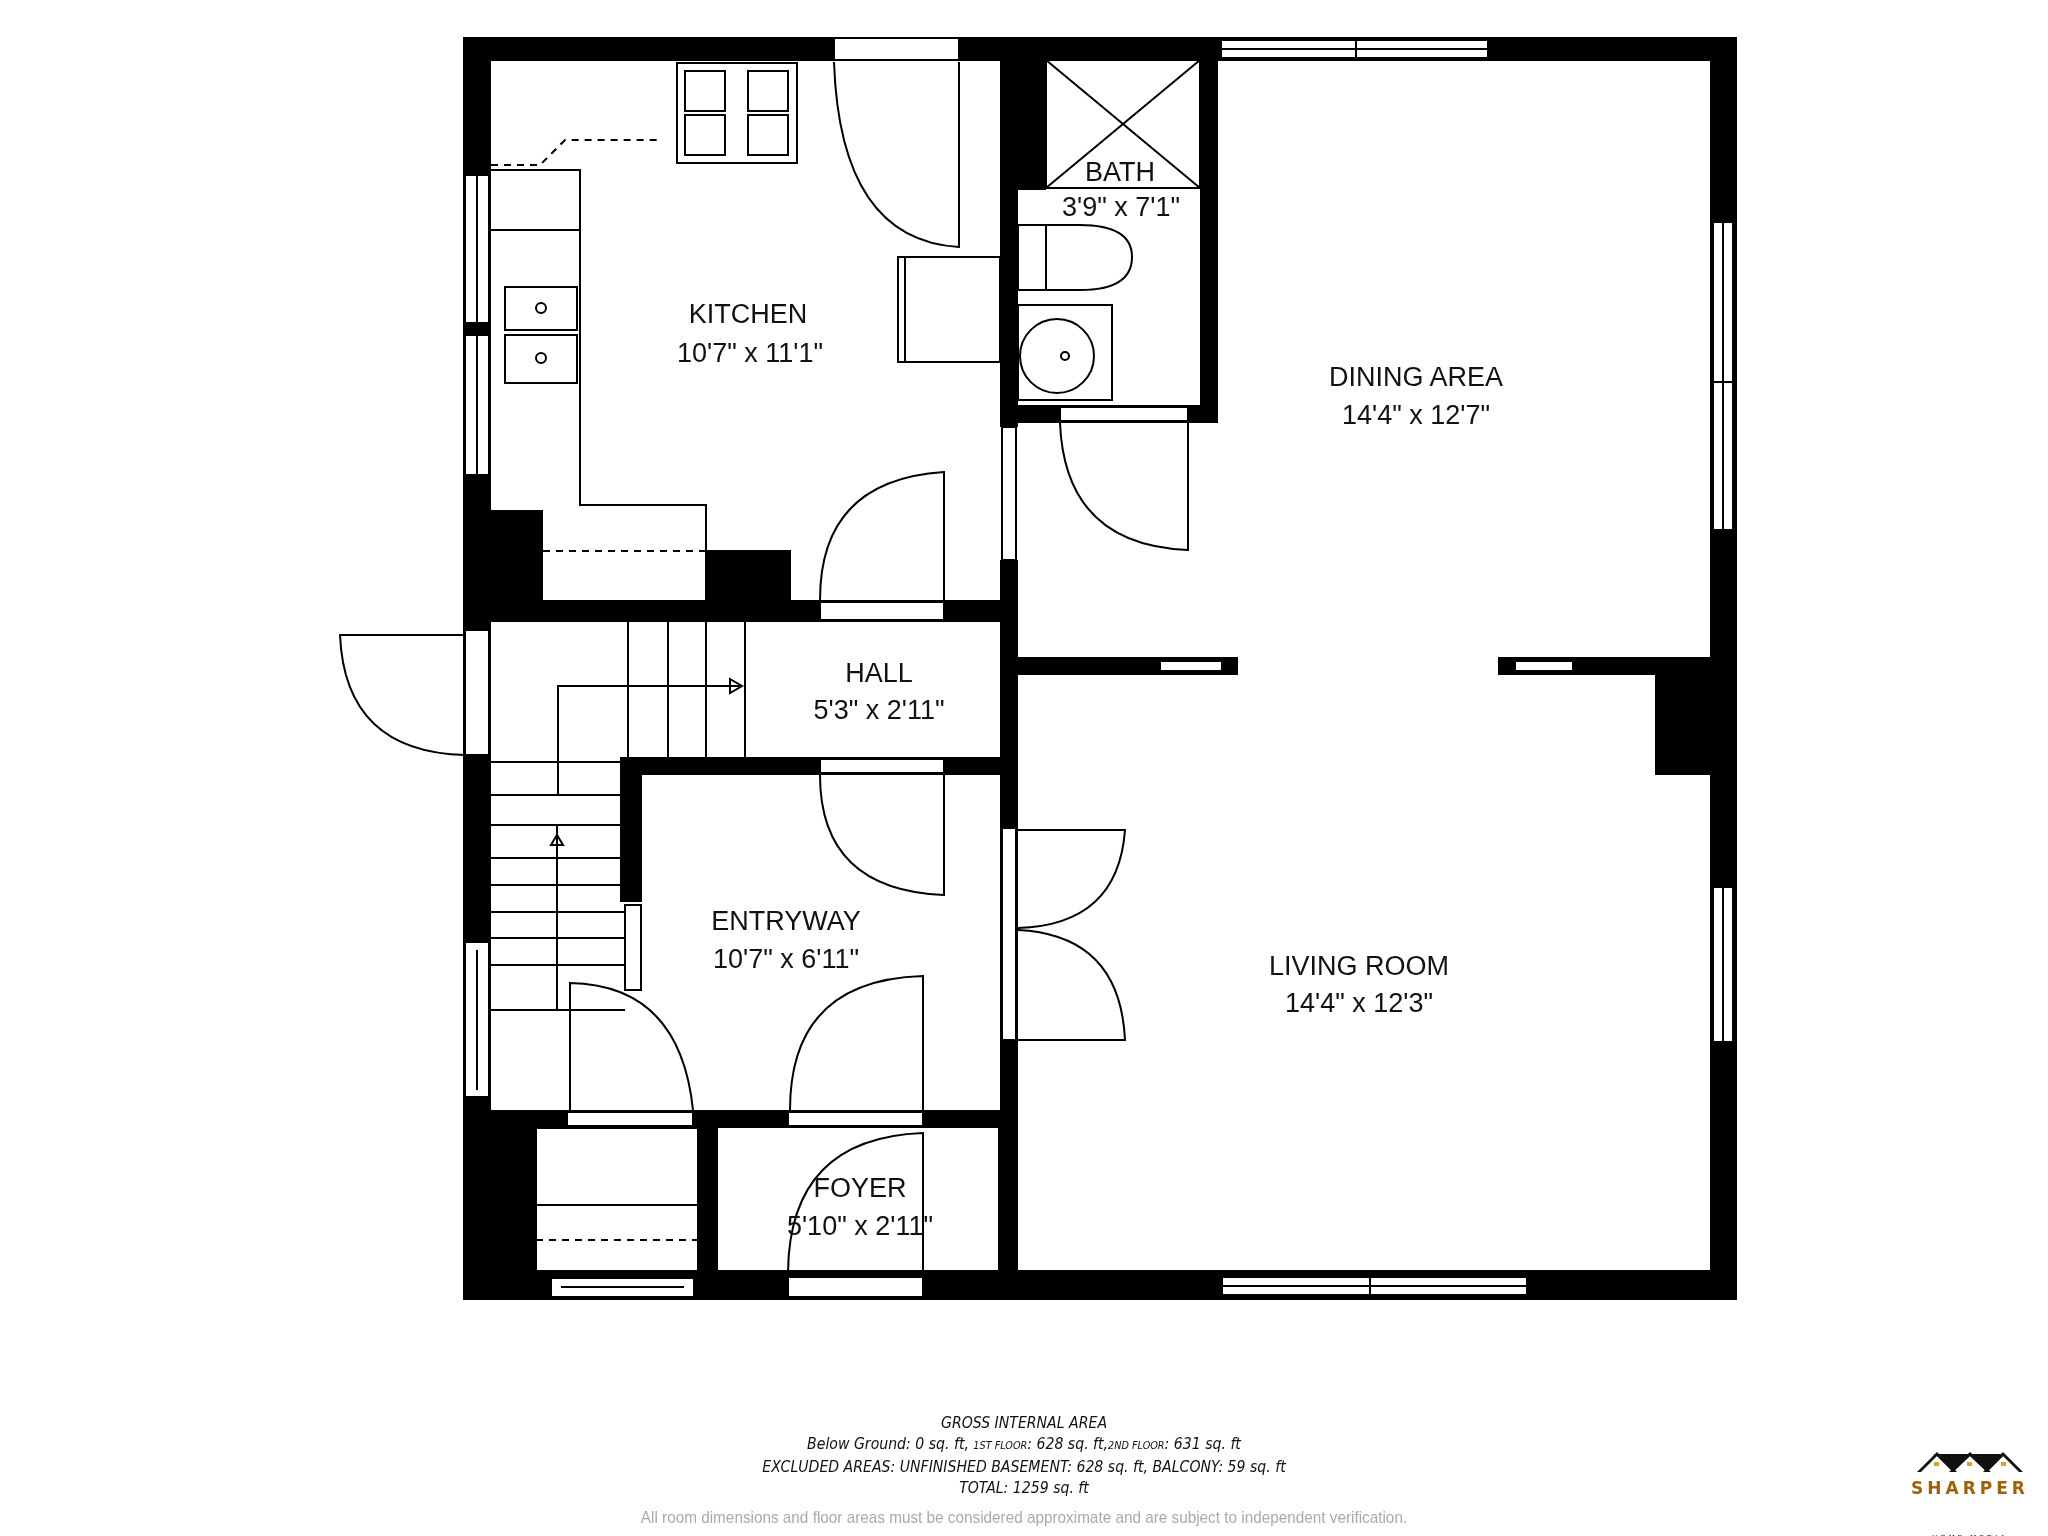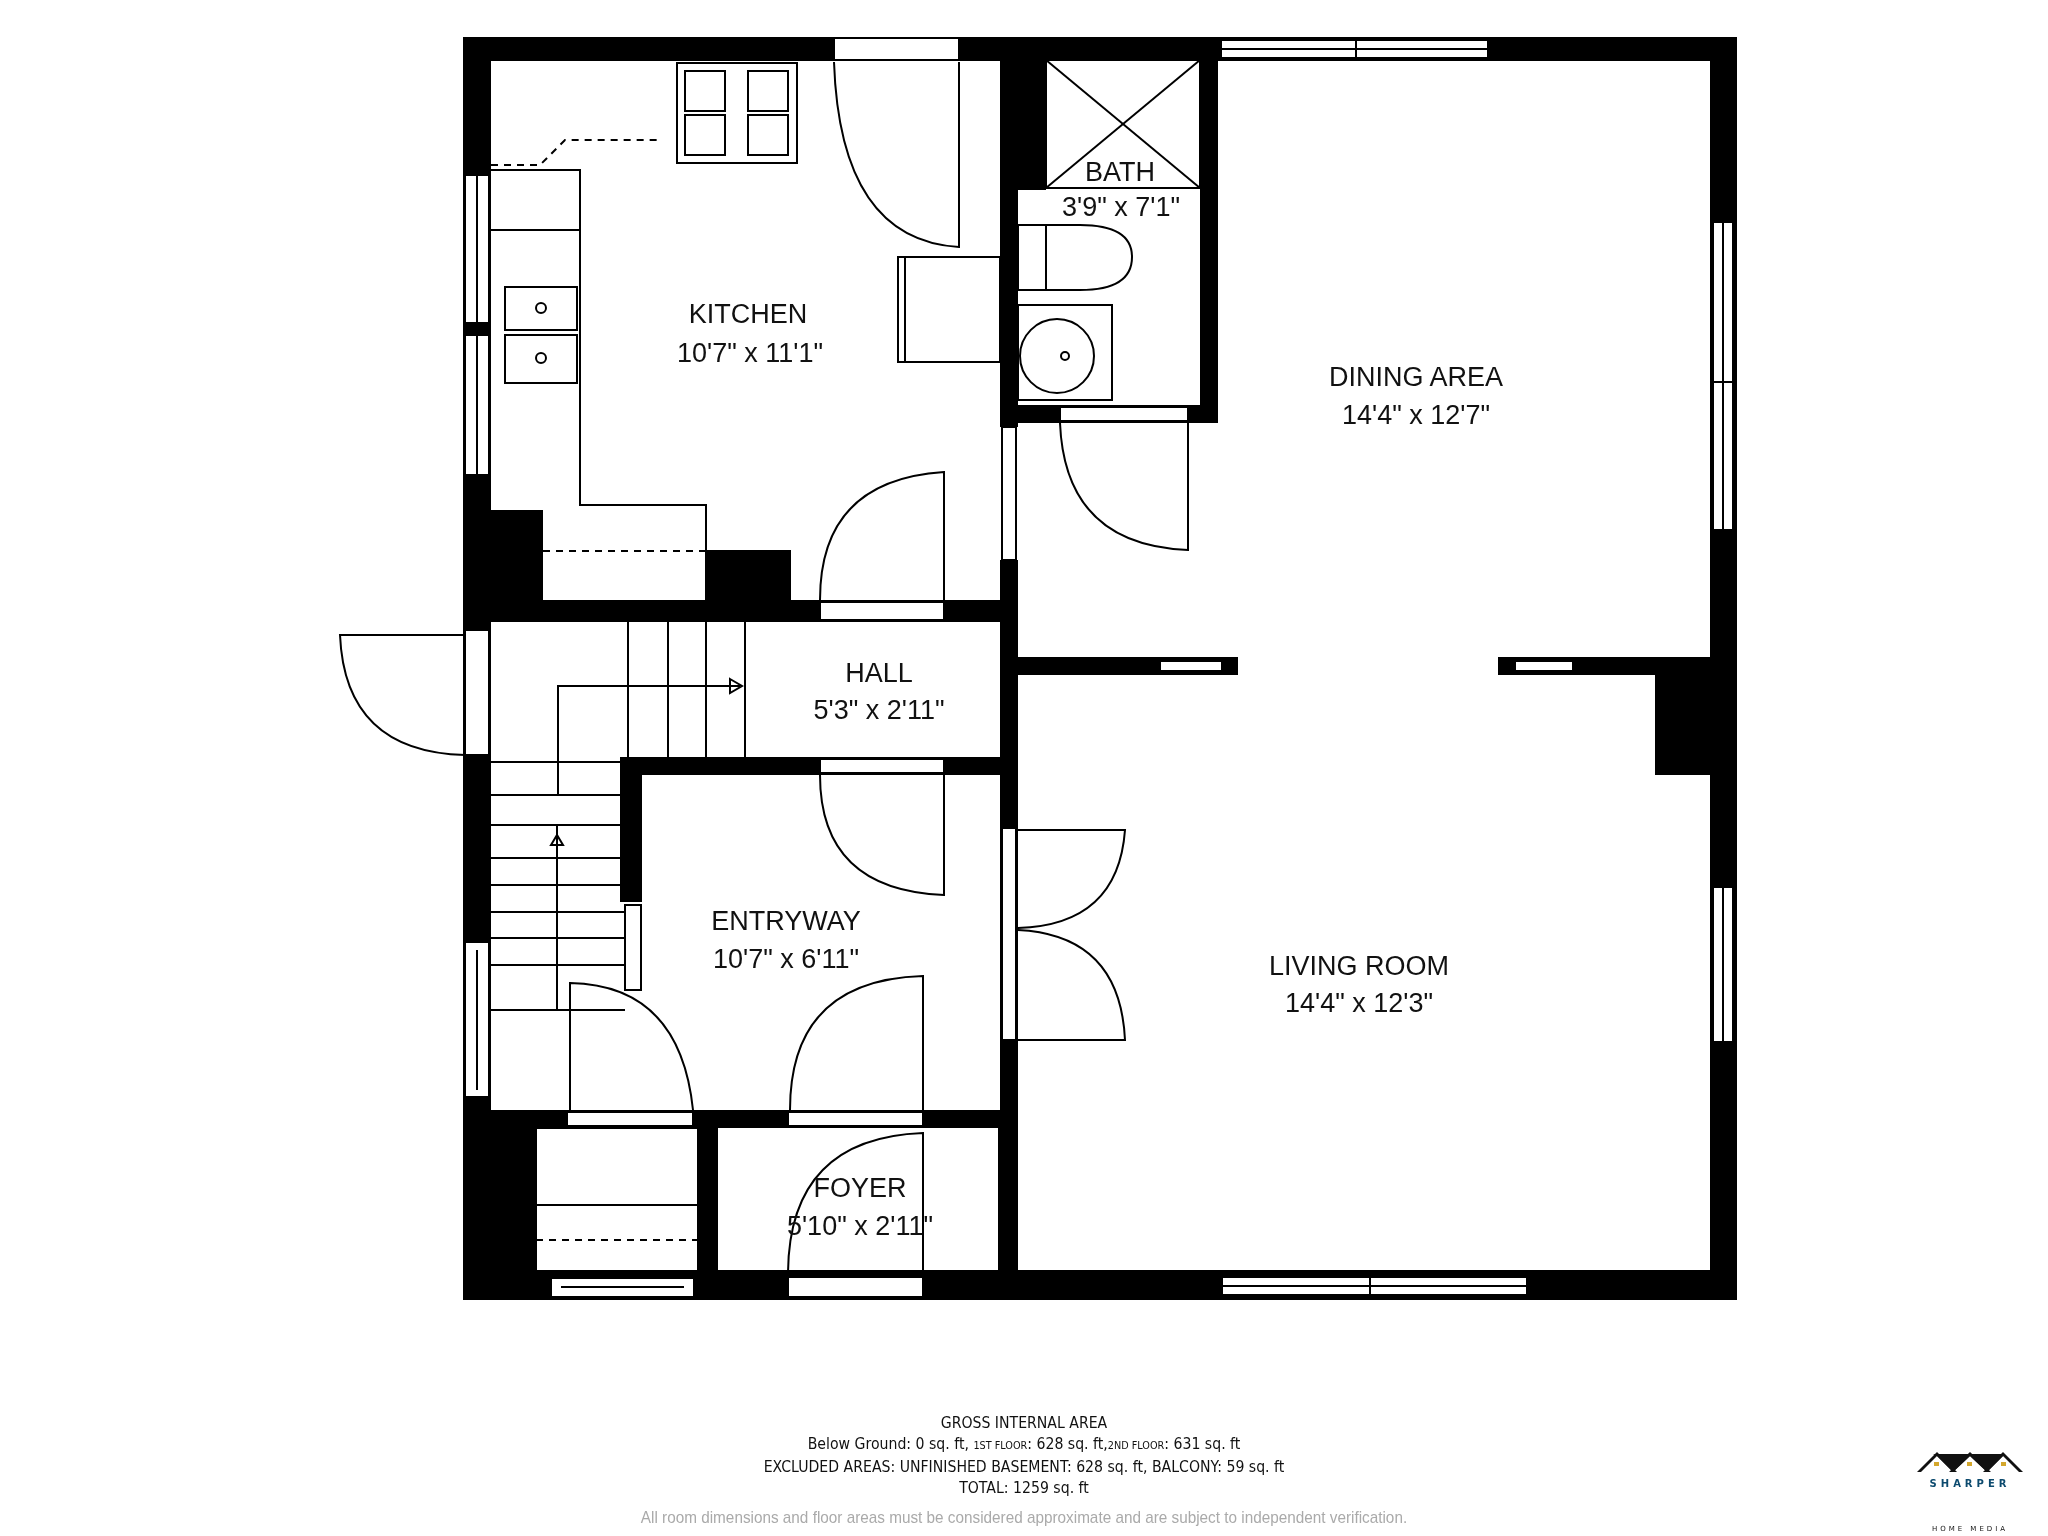--- a/index.html
+++ b/index.html
@@ -4,21 +4,21 @@
 <style>
   html, body { margin:0; padding:0; background:#ffffff; }
   body { width:2048px; height:1536px; position:relative; overflow:hidden; font-family:"Liberation Sans", sans-serif; }
   #plan { position:absolute; left:0; top:0; width:2048px; height:1536px; }
   .room-label { font-family:"Liberation Sans", sans-serif; font-size:27px; fill:#111; text-anchor:middle; }
   .footer { position:absolute; left:0; width:2048px; text-align:center; font-family:"DejaVu Sans", sans-serif; color:#111; }
   .footer .line { font-size:16px; line-height:21px; transform:scaleX(0.88); }
   .footer .small { font-size:11px; }
   .disclaimer { position:absolute; left:0; top:1508px; width:2110px; text-align:center; color:#aaaaaa; font-size:17px; font-family:"Liberation Sans", sans-serif; transform:scaleX(0.9); transform-origin:center; }
   .logo { position:absolute; left:1910px; top:1446px; width:120px; height:60px; text-align:center; }
-  .logo .brand { font-family:"DejaVu Sans", sans-serif; font-size:10px; letter-spacing:4px; color:#0c4a6e; font-weight:bold; margin-top:0px; }
+  .logo .brand { font-family:"DejaVu Sans", sans-serif; font-size:17px; letter-spacing:4px; color:#a16207; font-weight:bold; margin-top:0px; }
   .logo .sub { font-family:"DejaVu Sans", sans-serif; font-size:7px; letter-spacing:3px; color:#111;margin-top:36px; }
 </style>
 </head>
 <body>
 
 <svg id="plan" viewBox="0 0 2048 1536" xmlns="http://www.w3.org/2000/svg">
 
   <g fill="#000">
 
     <rect x="463" y="37" width="1274" height="24"></rect>
@@ -189,21 +189,21 @@
     <text class="room-label" x="879" y="719">5'3" x 2'11"</text>
     <text class="room-label" x="786" y="930">ENTRYWAY</text>
     <text class="room-label" x="786" y="968">10'7" x 6'11"</text>
     <text class="room-label" x="1359" y="975">LIVING ROOM</text>
     <text class="room-label" x="1359" y="1012">14'4" x 12'3"</text>
     <text class="room-label" x="860" y="1197">FOYER</text>
     <text class="room-label" x="860" y="1235">5'10" x 2'11"</text>
   </g>
 </svg>
 
-<div class="footer" style="top:1412px;">
+<div class="footer" style="top:1412px;font-style:italic;">
   <div class="line">GROSS INTERNAL AREA</div>
   <div class="line">
     <span>Below Ground: 0 sq. ft,</span>
     <span class="small">1ST FLOOR</span><span>: 628 sq. ft,</span><span class="small">2ND FLOOR</span><span>: 631 sq. ft</span>
   </div>
   <div class="line">EXCLUDED AREAS: UNFINISHED BASEMENT: 628 sq. ft, BALCONY: 59 sq. ft</div>
   <div class="line">TOTAL: 1259 sq. ft</div>
 </div>
 
 <div class="disclaimer" style="left:-31px;">All room dimensions and floor areas must be considered approximate and are subject to independent verification.</div>

